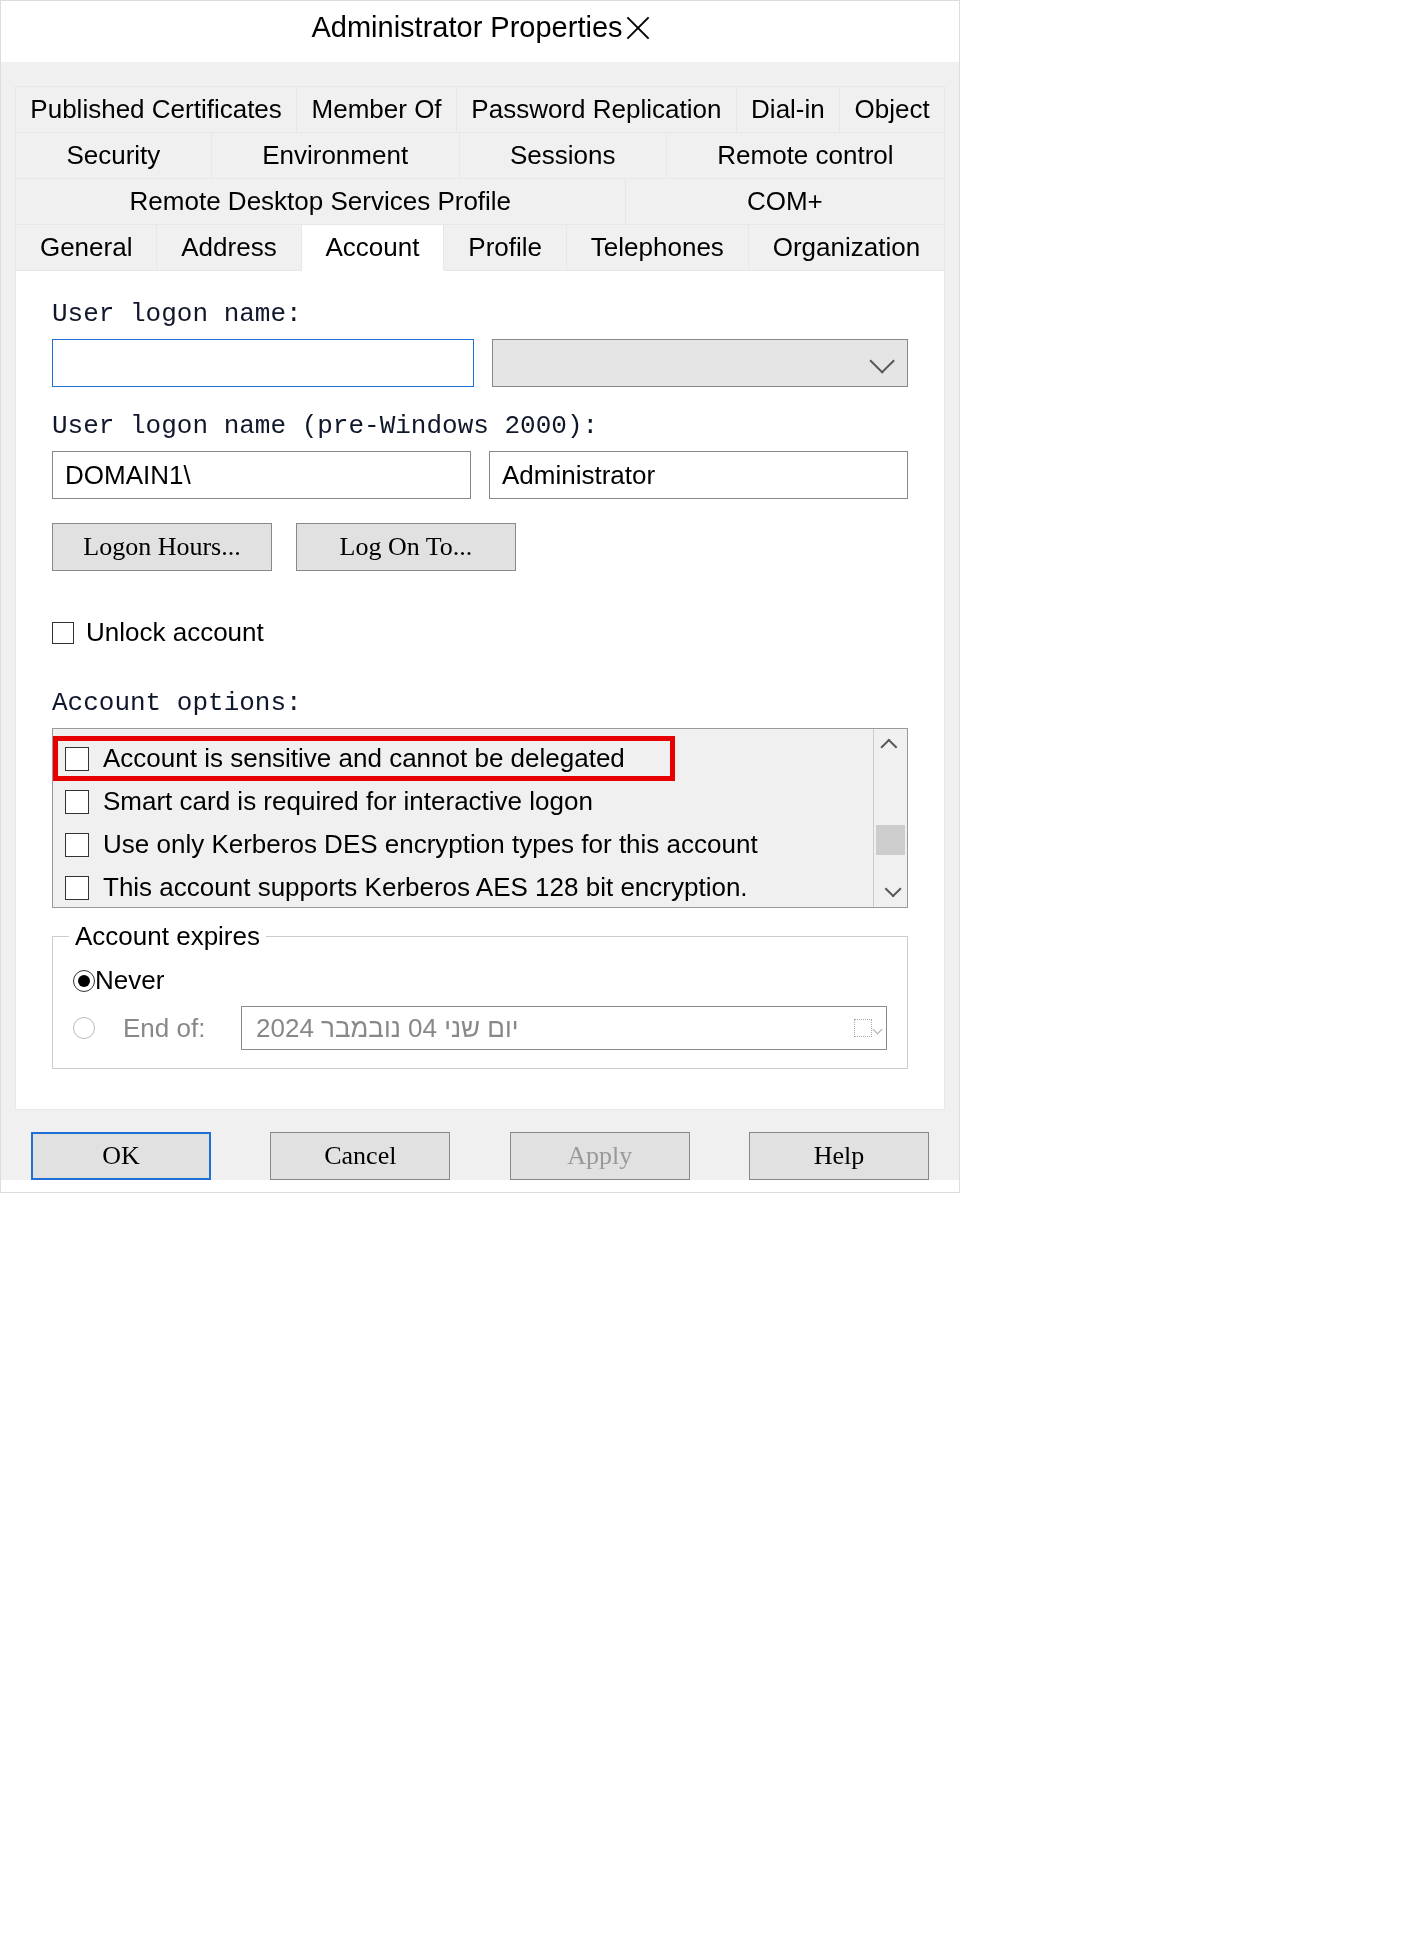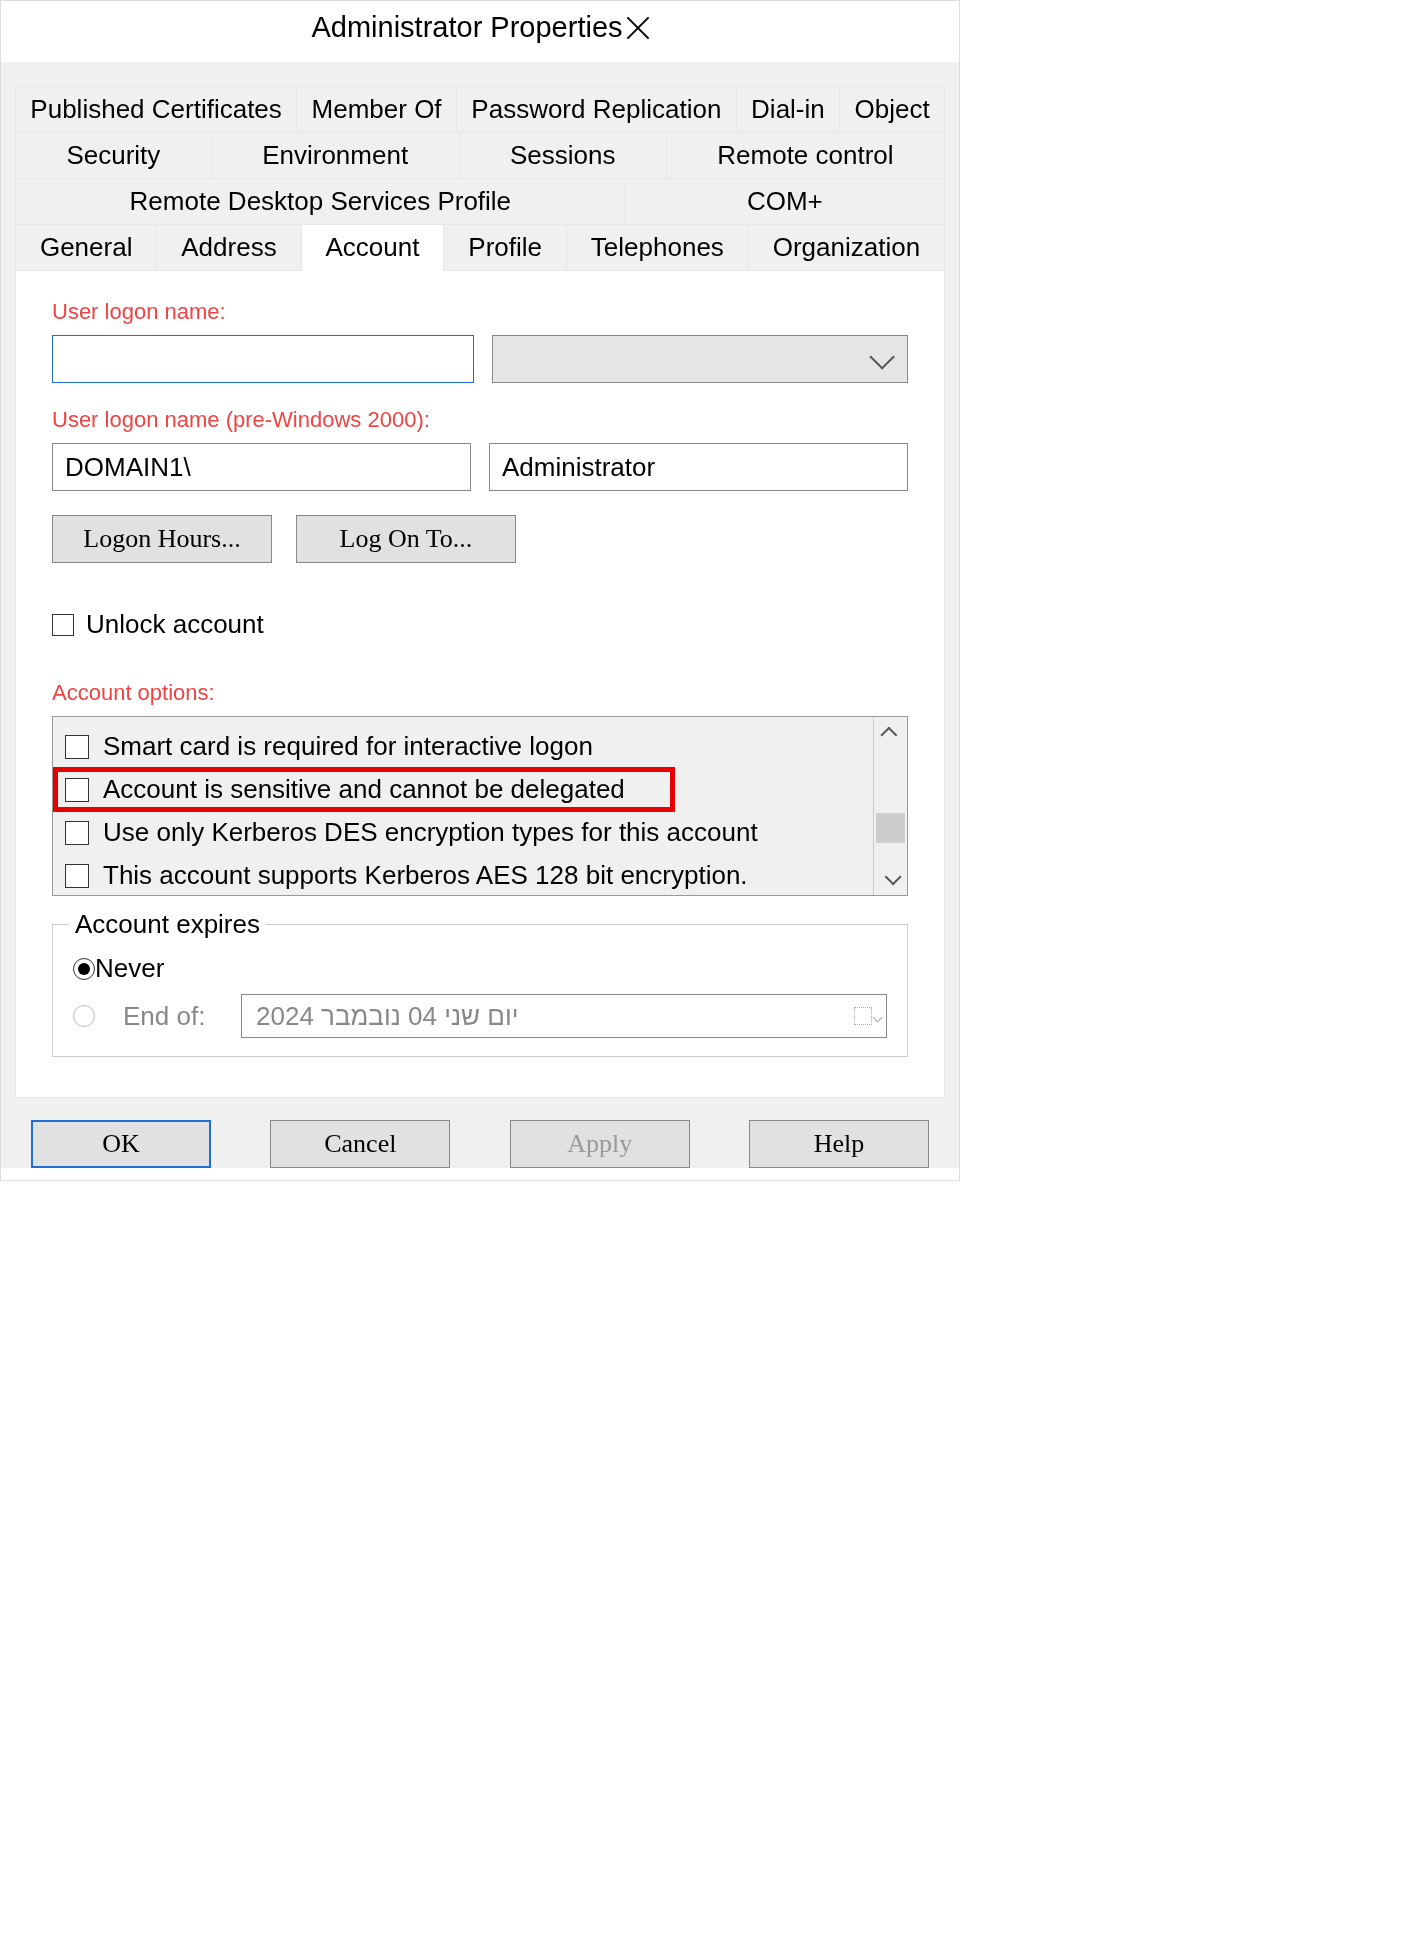--- a/index.html
+++ b/index.html
@@ -79,23 +79,24 @@
 
     .page {
       background: #fff;
       padding: 28px 36px 40px 36px;
       border-left: 1px solid #e7e7e7;
       border-right: 1px solid #e7e7e7;
       border-bottom: 1px solid #e7e7e7;
     }
 
     .lbl {
-      font-size: 22px;
-      color: #ef4444;
+      font-size: 26px;
+      color: #0f172a;
       margin-bottom: 10px;
+      font-family: Liberation Mono, monospace;
     }
 
     .row {
       display: flex;
       gap: 18px;
       margin-bottom: 24px;
     }
 
     .textbox {
       height: 48px;
@@ -409,28 +410,28 @@
 
       <div class="check-row">
         <div class="chk"></div>
         <div class="chk-label">Unlock account</div>
       </div>
 
       <div class="lbl">Account options:</div>
 
       <div class="options-box">
         <div class="options-list">
-          <div class="opt-row">
-            <div class="chk"></div>
-            <div class="opt-label">Smart card is required for interactive logon</div>
-          </div>
           <div class="opt-row highlight-box">
             <div class="chk"></div>
             <div class="opt-label">Account is sensitive and cannot be delegated</div>
             <div class="red-outline"></div>
+          </div>
+          <div class="opt-row">
+            <div class="chk"></div>
+            <div class="opt-label">Smart card is required for interactive logon</div>
           </div>
           <div class="opt-row">
             <div class="chk"></div>
             <div class="opt-label">Use only Kerberos DES encryption types for this account</div>
           </div>
           <div class="opt-row">
             <div class="chk"></div>
             <div class="opt-label">This account supports Kerberos AES 128 bit encryption.</div>
           </div>
         </div>

